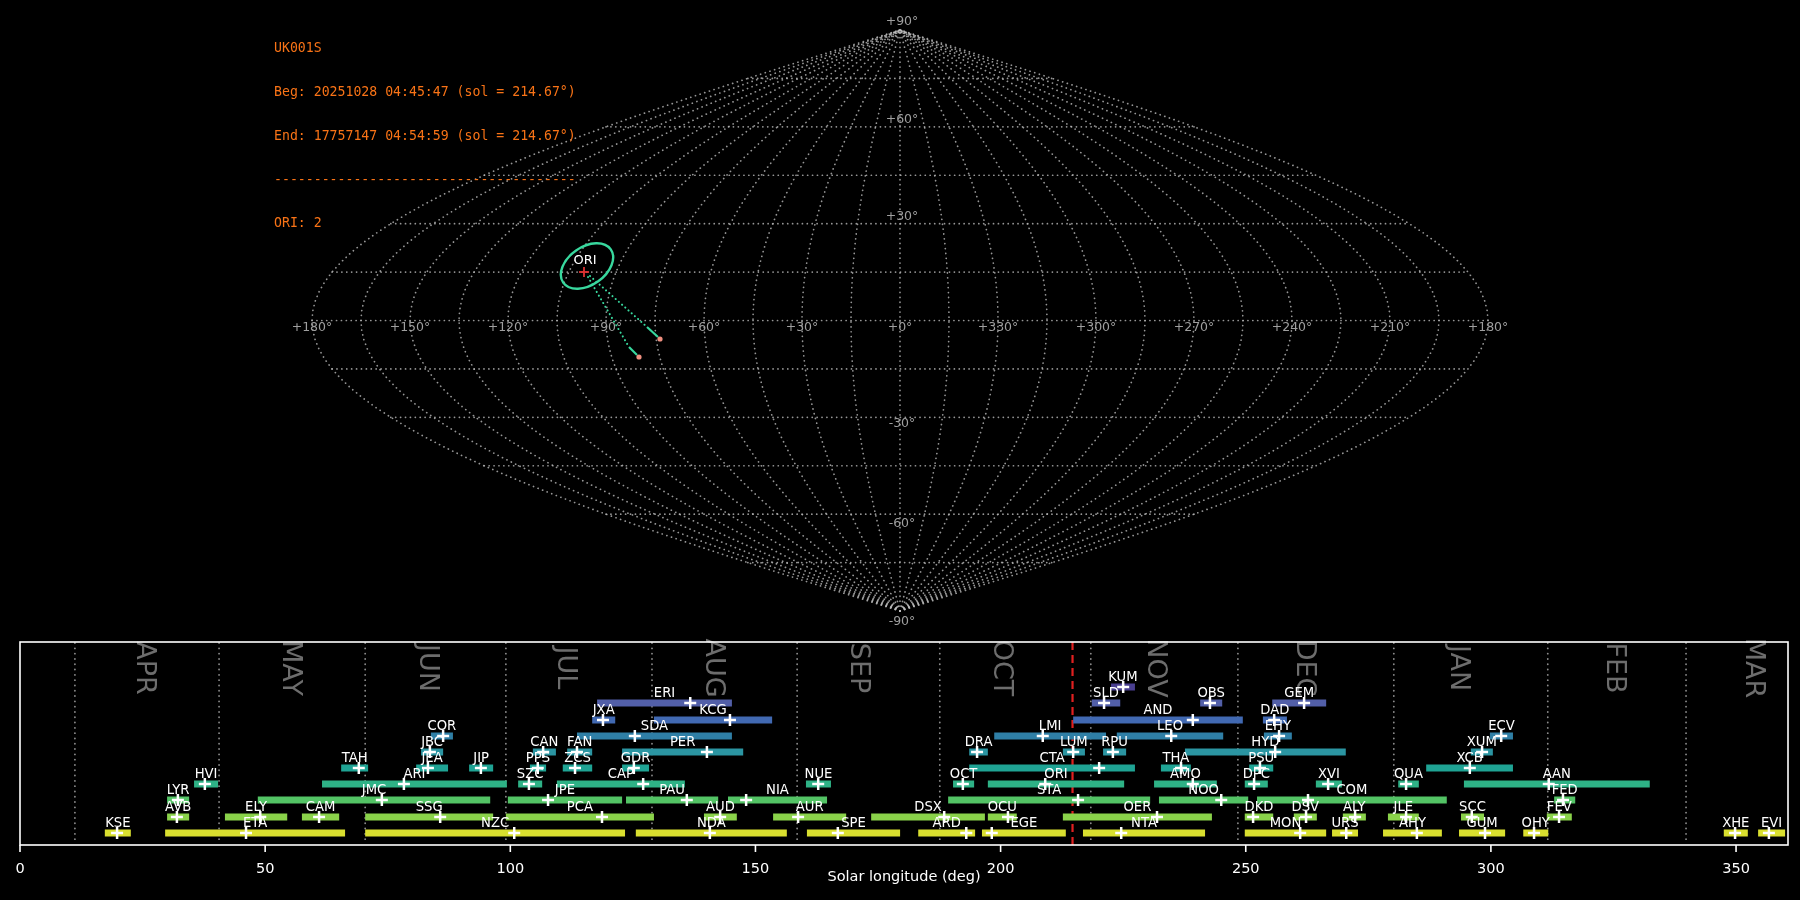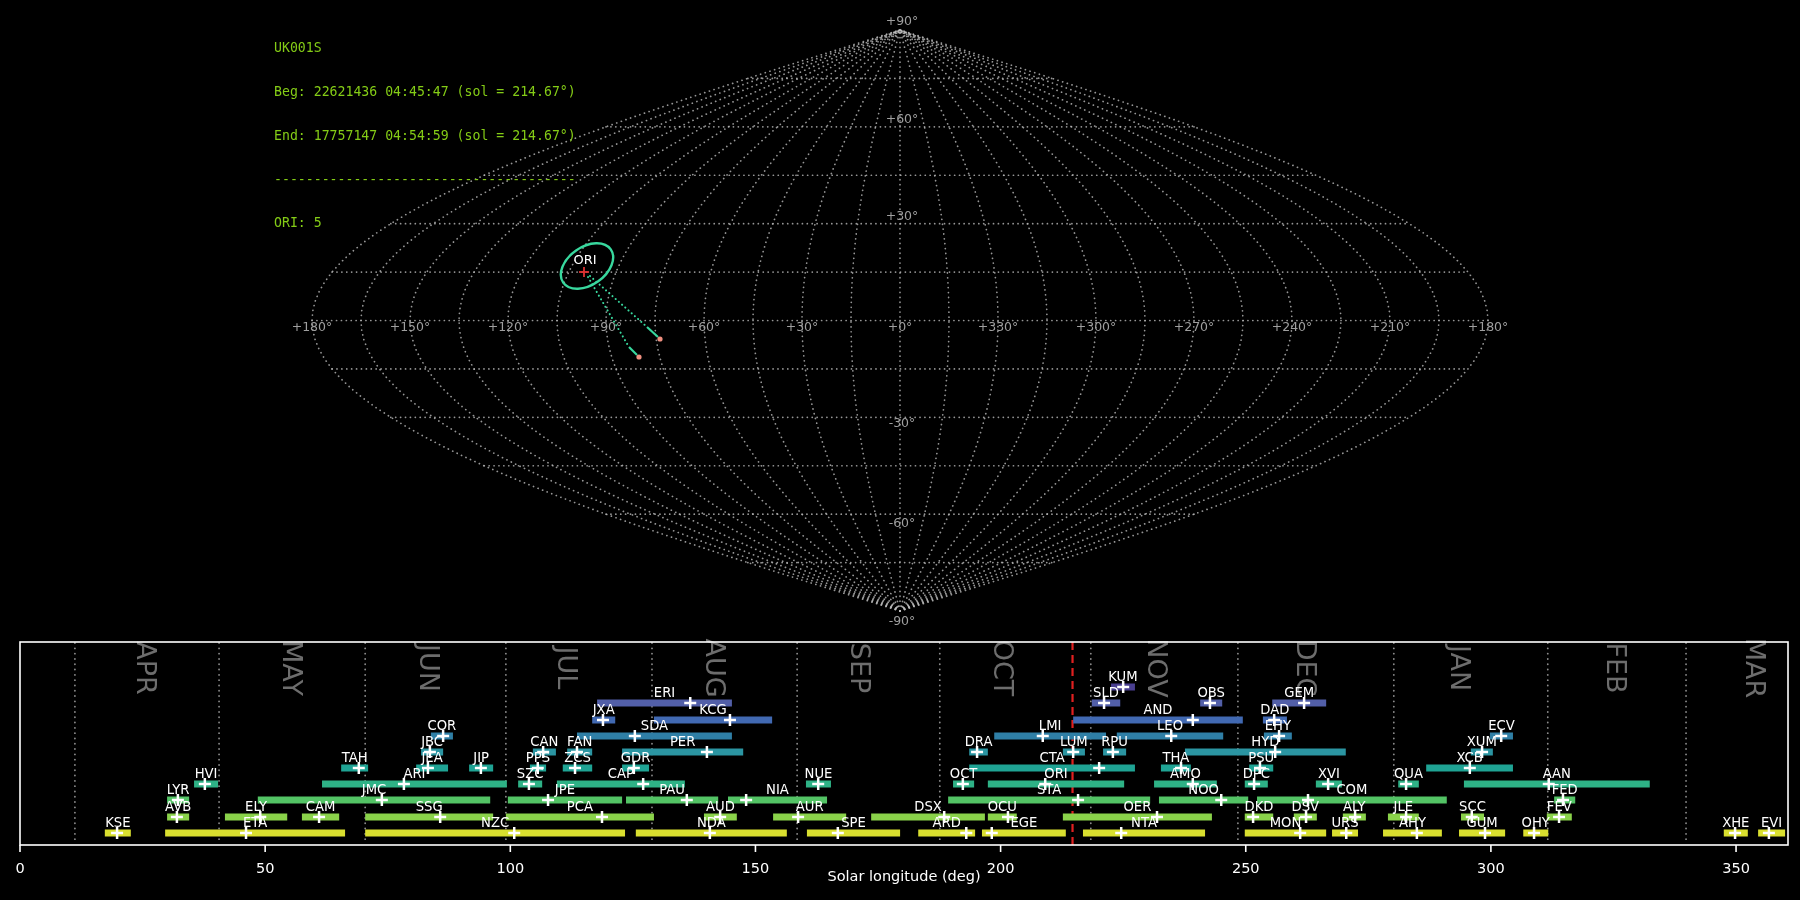--- a/index.html
+++ b/index.html
@@ -1,17 +1,17 @@
 <!DOCTYPE html>
 <html><head>
 <meta charset="utf-8">
 <style>
   html,body{margin:0;padding:0;background:#000;width:1800px;height:900px;overflow:hidden;}
   #stage{position:relative;width:1800px;height:900px;background:#000;font-family:"DejaVu Sans",sans-serif;}
-  #header{position:absolute;left:274px;top:12px;color:#84cc16;font-family:"DejaVu Sans Mono",monospace;
+  #header{position:absolute;left:274px;top:12px;color:#f97316;font-family:"DejaVu Sans Mono",monospace;
           font-size:13.2px;line-height:14.6px;white-space:pre;}
   svg{position:absolute;left:0;top:0;}
   text{font-family:"DejaVu Sans",sans-serif;}
 </style>
 </head>
 <body>
 <div id="stage">
 
 <svg id="scene" width="1800" height="900" viewBox="0 0 1800 900">
   <g id="sky-grid">
@@ -471,19 +471,19 @@
         <line x1="1490.8999999999999" y1="845" x2="1490.8999999999999" y2="852" stroke="#ffffff" stroke-width="1.6"></line>
         <text x="1490.8999999999999" y="873" fill="#ffffff" font-size="14.5" text-anchor="middle">300</text>
         <line x1="1736.05" y1="845" x2="1736.05" y2="852" stroke="#ffffff" stroke-width="1.6"></line>
         <text x="1736.05" y="873" fill="#ffffff" font-size="14.5" text-anchor="middle">350</text>
       </g>
   <text id="axis-title" x="904" y="881" fill="#ffffff" font-size="14.5" text-anchor="middle">Solar longitude (deg)</text>
 </svg>
 
 <div id="header">
   <div>UK001S</div>
-  <div>Beg: 22621436 04:45:47 (sol = 214.67°)</div>
+  <div>Beg: 20251028 04:45:47 (sol = 214.67°)</div>
   <div>End: 17757147 04:54:59 (sol = 214.67°)</div>
   <div>--------------------------------------</div>
-  <div>ORI: 5</div>
+  <div>ORI: 2</div>
 </div>
 
 </div>
 
 </body></html>

